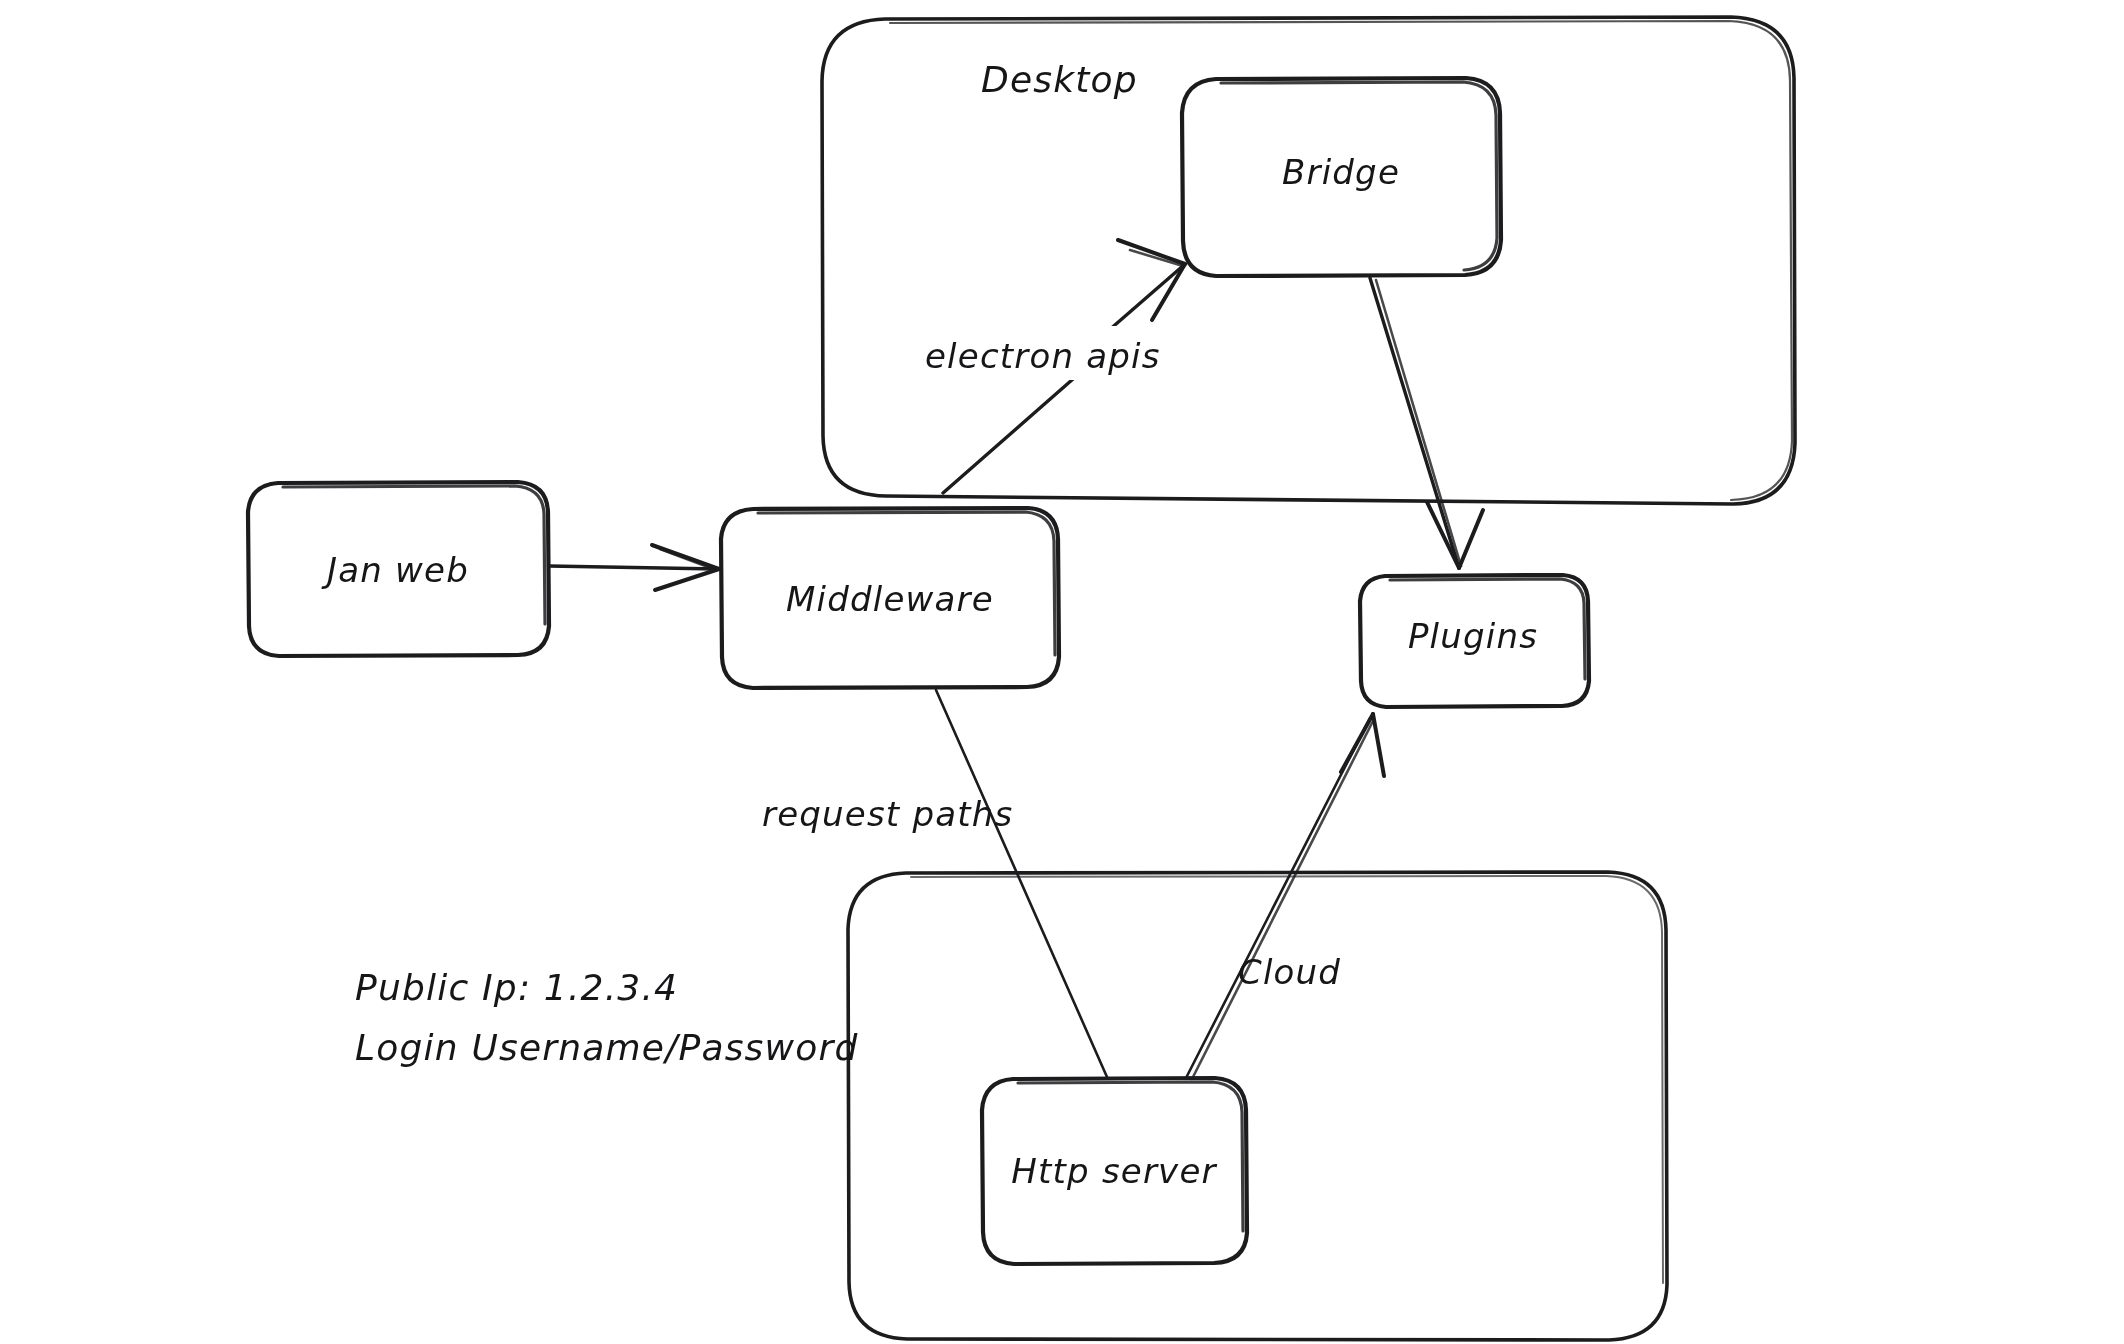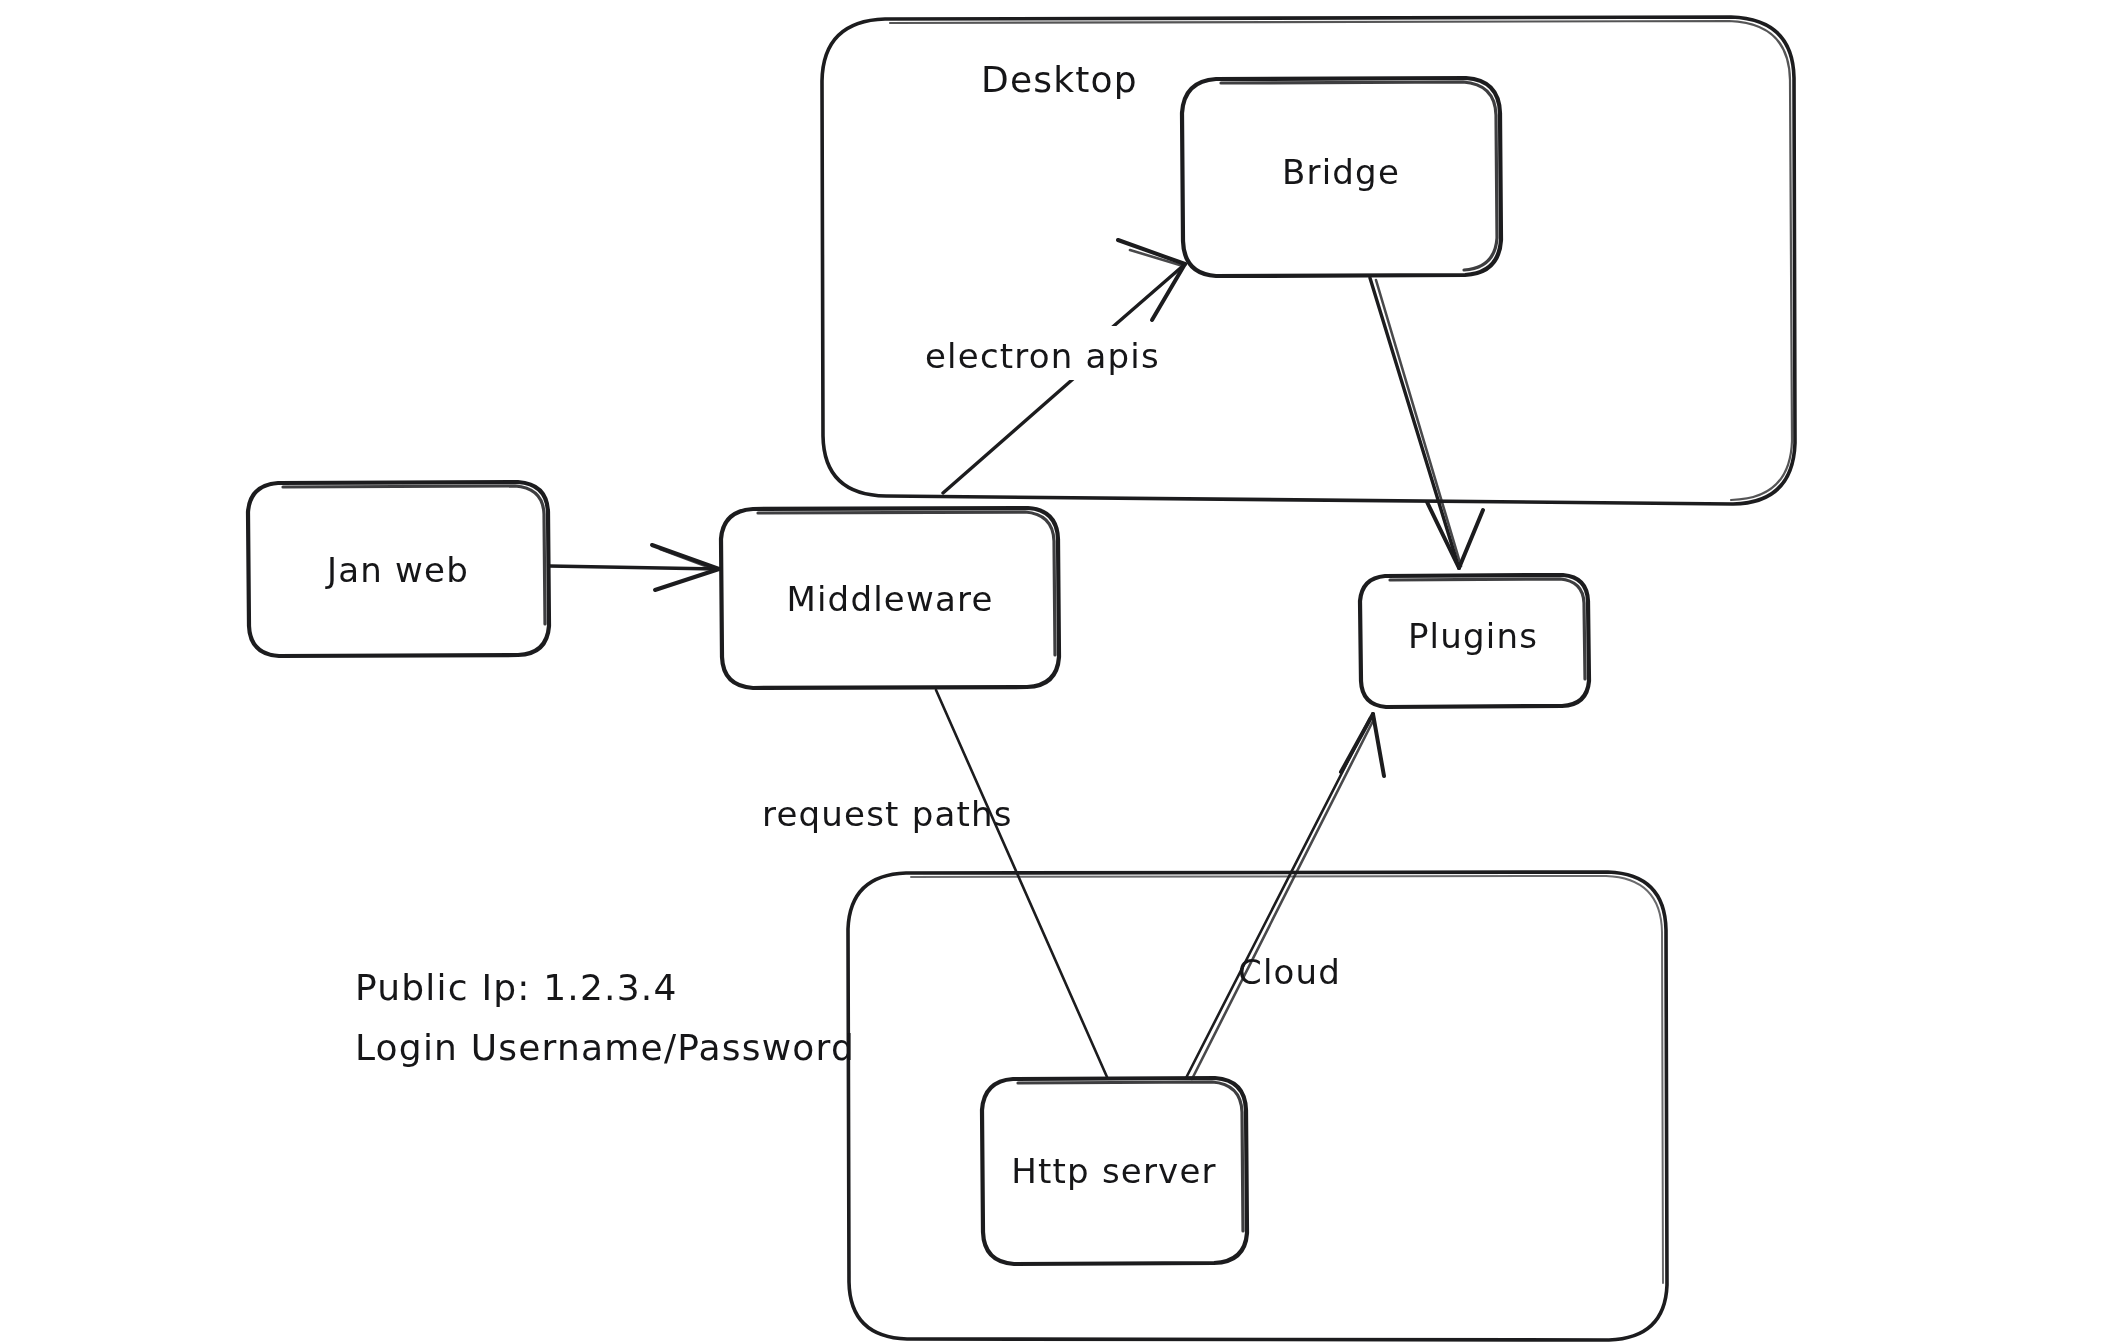--- a/index.html
+++ b/index.html
@@ -11,20 +11,21 @@
     width: 2124px;
     height: 1344px;
     overflow: hidden;
     font-family: "DejaVu Sans", sans-serif;
   }
   #canvas-root {
     position: relative;
     width: 2124px;
     height: 1344px;
     background: #ffffff;
+    font-style: italic;
   }
   #diagram-svg {
     position: absolute;
     top: 0;
     left: 0;
     width: 2124px;
     height: 1344px;
     display: block;
   }
   .sketch-stroke {

